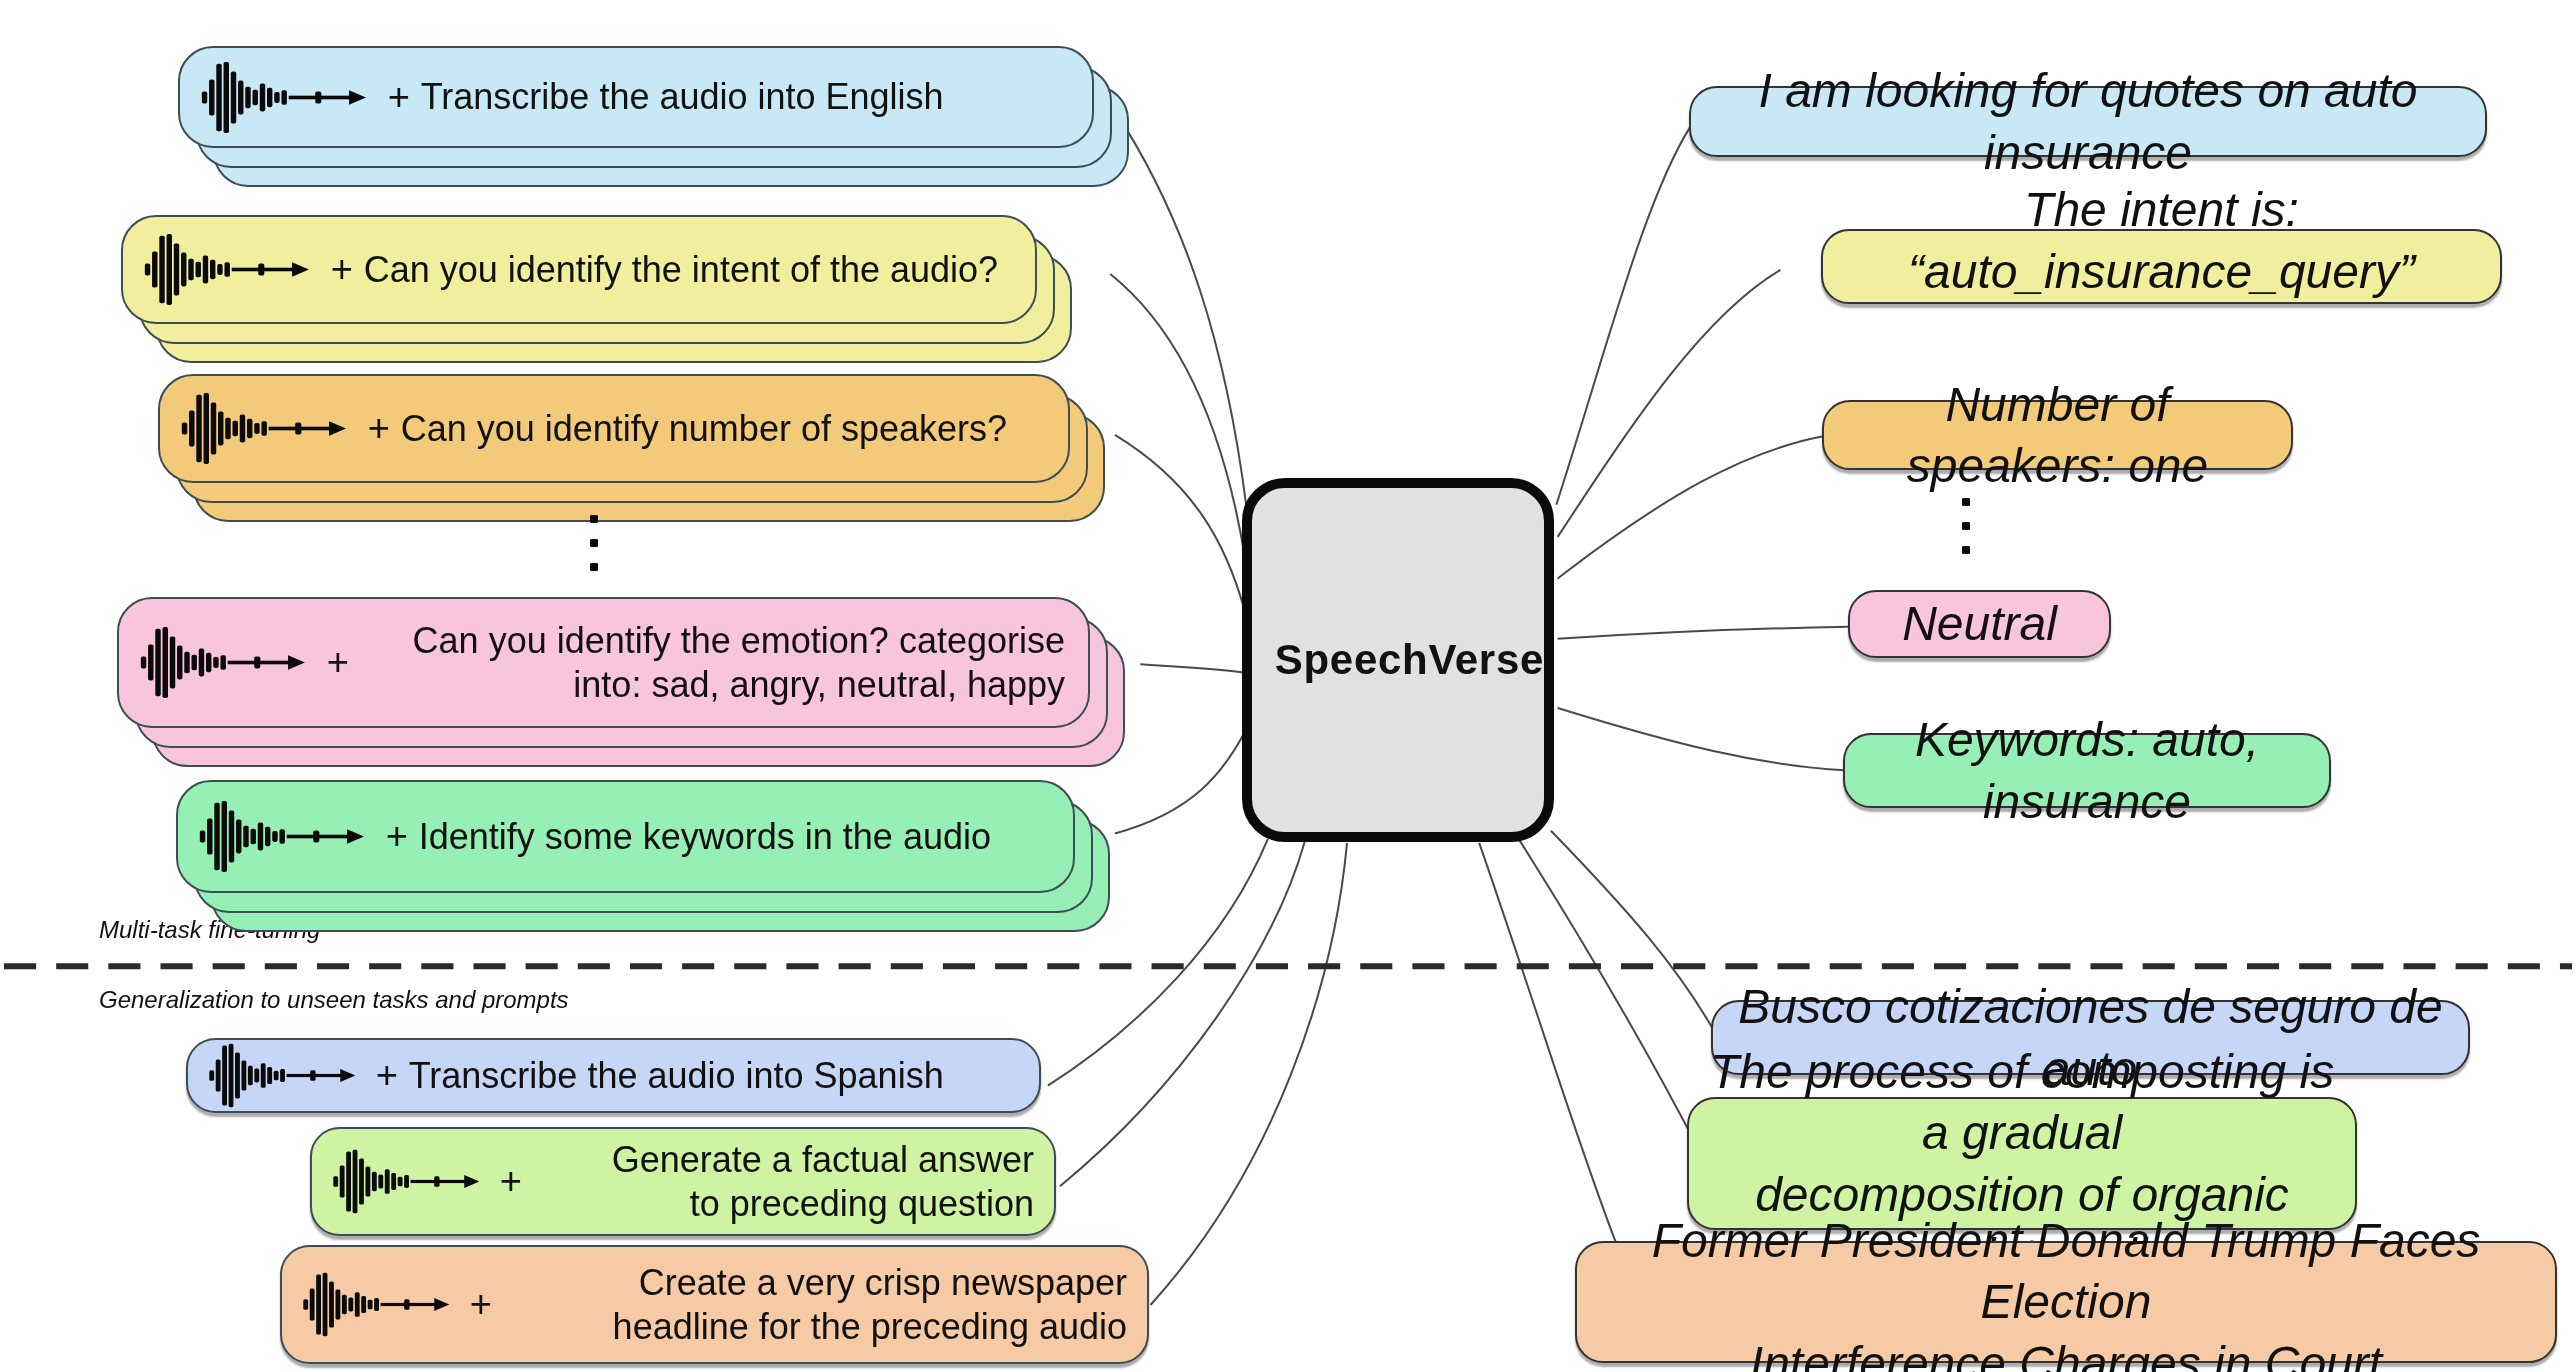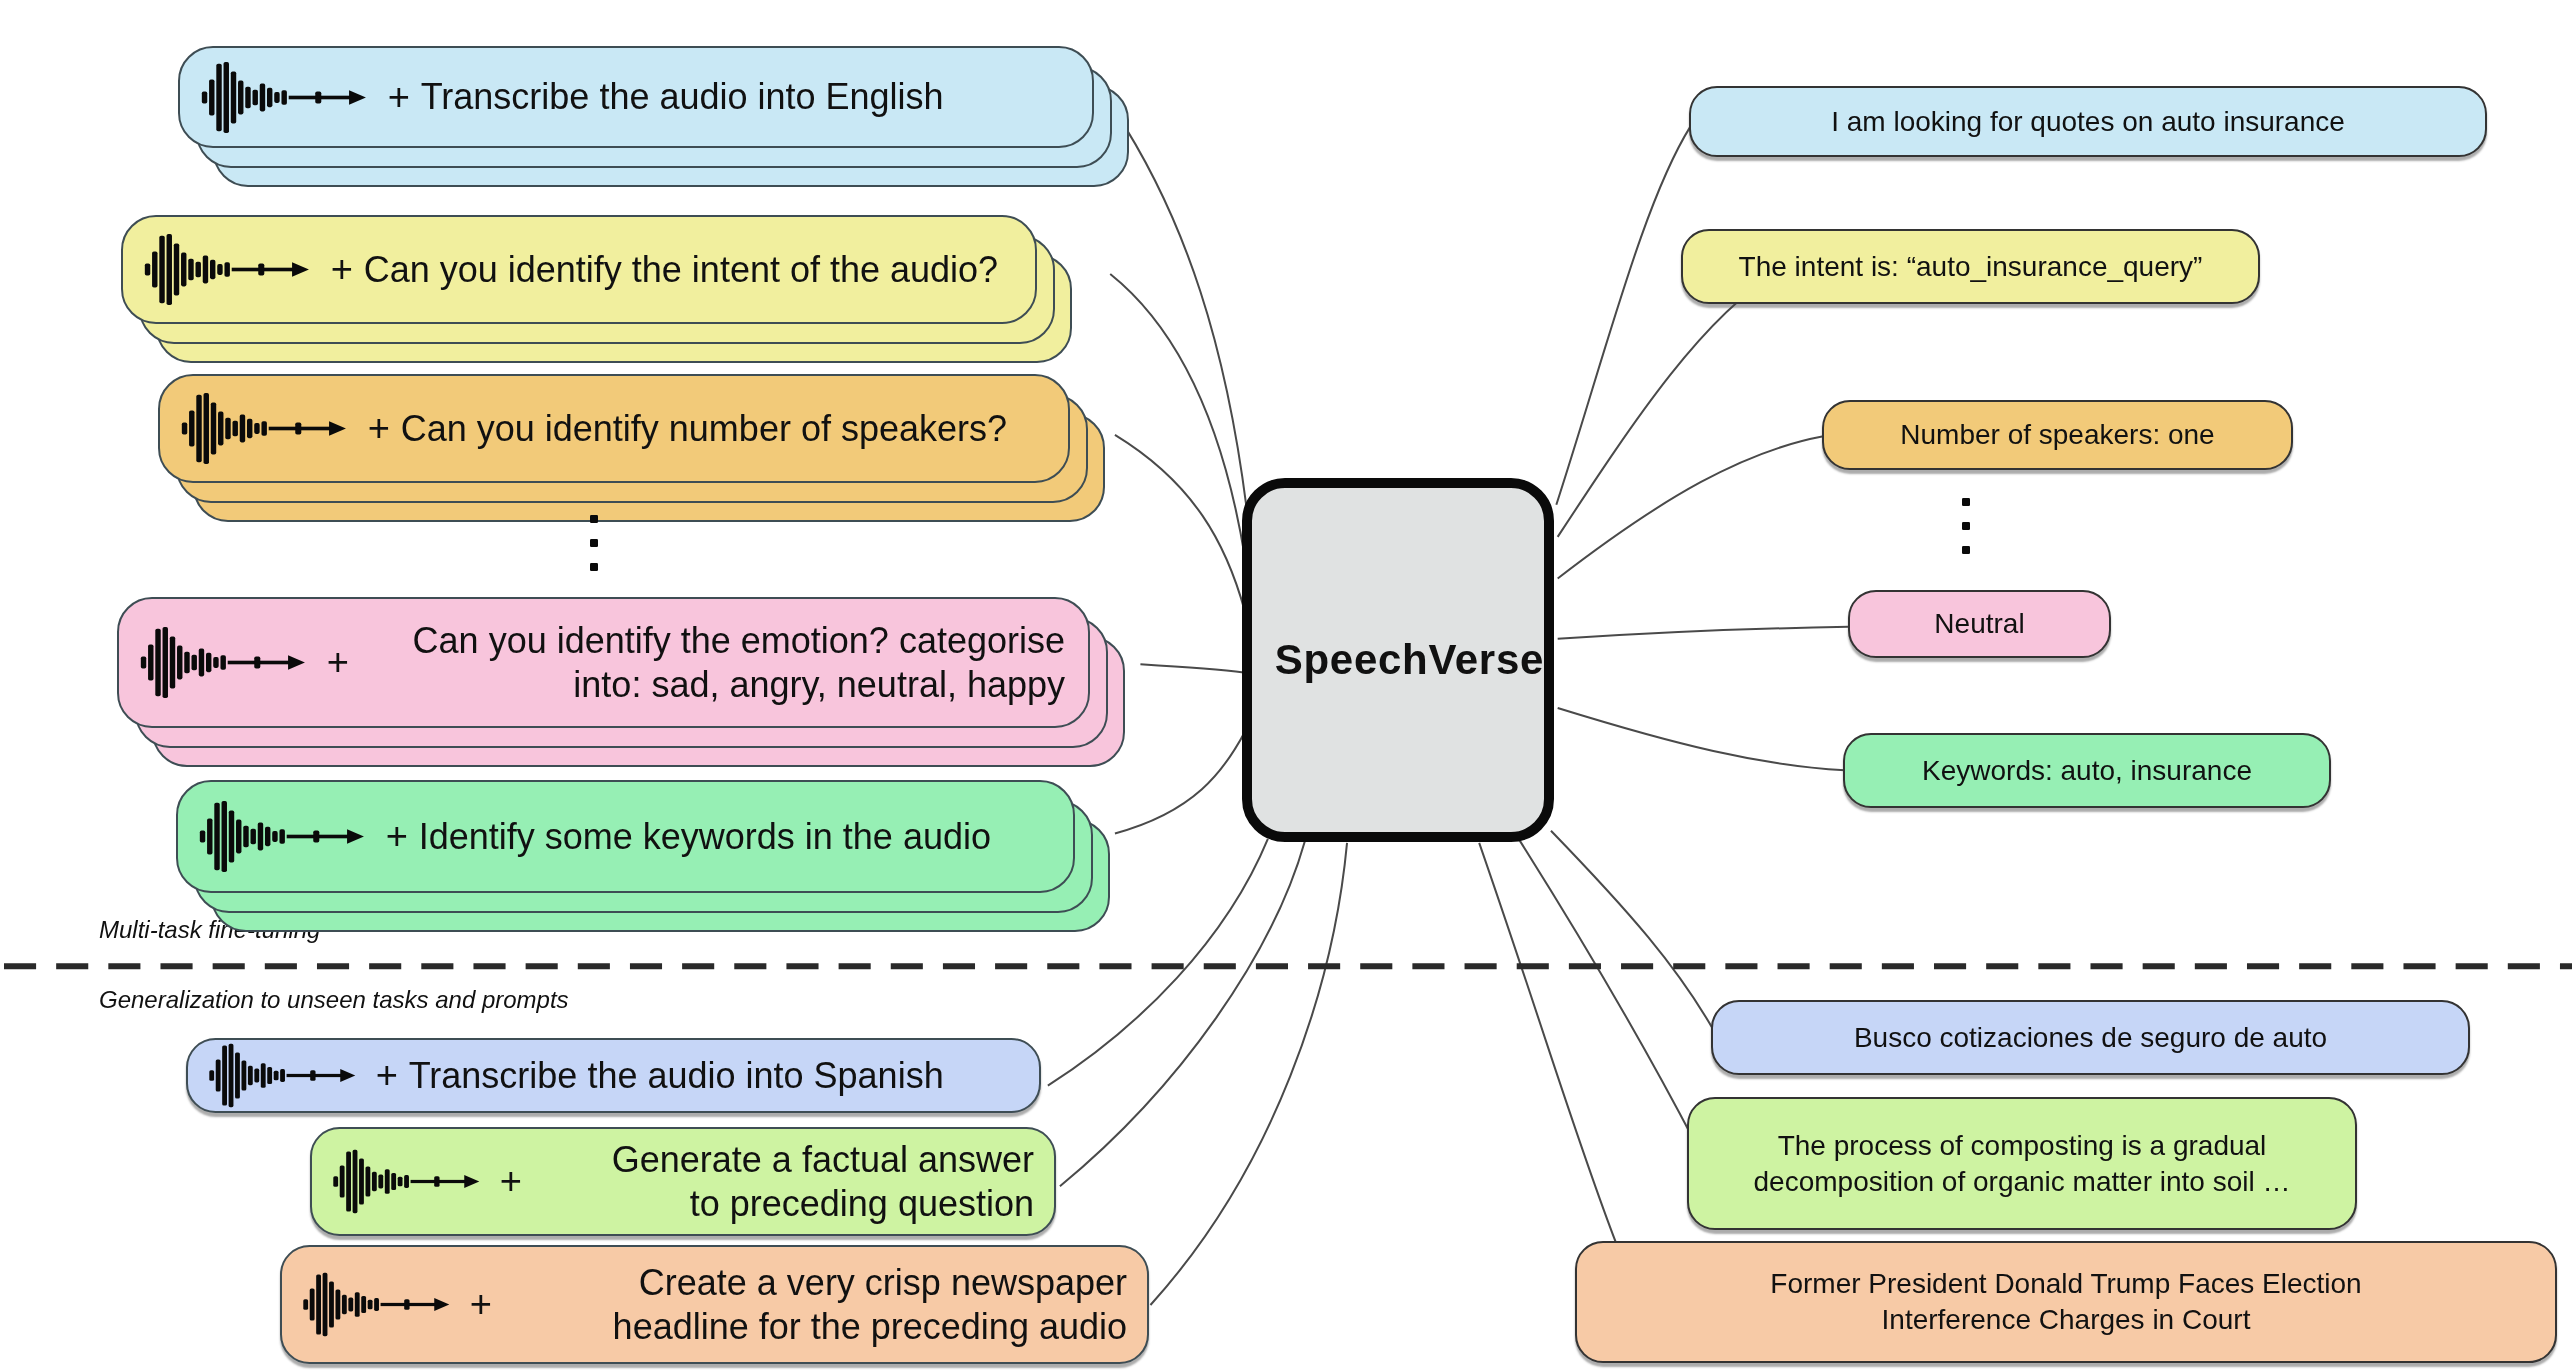--- a/index.html
+++ b/index.html
@@ -22,21 +22,21 @@
 
   
   .ucard{position:absolute;z-index:3;border:2.7px solid #3e4d54;border-radius:29.5px;
          display:flex;align-items:center;padding:0 20px 0 17.4px;box-sizing:border-box;
          box-shadow:0 3.4px 2px rgba(70,70,70,.45);}
 
   
   .obox{position:absolute;z-index:3;border:2.7px solid #333;border-radius:28px;
         display:flex;align-items:center;justify-content:center;box-sizing:border-box;
         box-shadow:0 3.4px 2px rgba(70,70,70,.45);}
-  .obox .out-text{font-size:28px;line-height:1.28;white-space:pre-line;text-align:center;padding:0 17.4px;}
+  .obox .out-text{font-size:48px;line-height:1.28;white-space:pre-line;text-align:center;padding:0 17.4px;font-style:italic;}
 
   
   .center-node{position:absolute;left:1242px;top:478px;width:312px;height:364px;z-index:4;
                background:#e0e2e2;border:10px solid #0a0a0a;border-radius:43px;
                display:flex;align-items:center;justify-content:flex-end;box-sizing:border-box;}
   .center-node .center-label{font-size:42px;font-weight:bold;letter-spacing:0.7px;}
 
   
   .section-label{position:absolute;z-index:3;font-style:italic;font-size:24px;}
   .lbl-multitask{left:99px;top:916px;}
@@ -60,21 +60,21 @@
   .lp3{left:117px;top:597px;width:973px;height:131px;}
   .lp4{left:176px;top:780px;width:899px;height:113px;}
 
   
   .up0{left:186px;top:1038px;width:855px;height:75px;}
   .up1{left:310px;top:1127px;width:746px;height:109px;}
   .up2{left:280px;top:1245px;width:869px;height:119px;}
 
   
   .ro0{left:1689px;top:86px;width:798px;height:71px;}
-  .ro1{left:1681px;top:229px;width:579px;height:75px;}
+  .ro1{left:1821px;top:229px;width:681px;height:75px;align-items:flex-end;}
   .ro2{left:1822px;top:400px;width:471px;height:70px;}
   .ro3{left:1848px;top:590px;width:263px;height:68px;}
   .ro4{left:1843px;top:733px;width:488px;height:75px;}
   .uo0{left:1711px;top:1000px;width:759px;height:75px;}
   .uo1{left:1687px;top:1097px;width:670px;height:133px;}
   .uo2{left:1575px;top:1241px;width:982px;height:122px;}
 </style>
 </head>
 <body>
 

